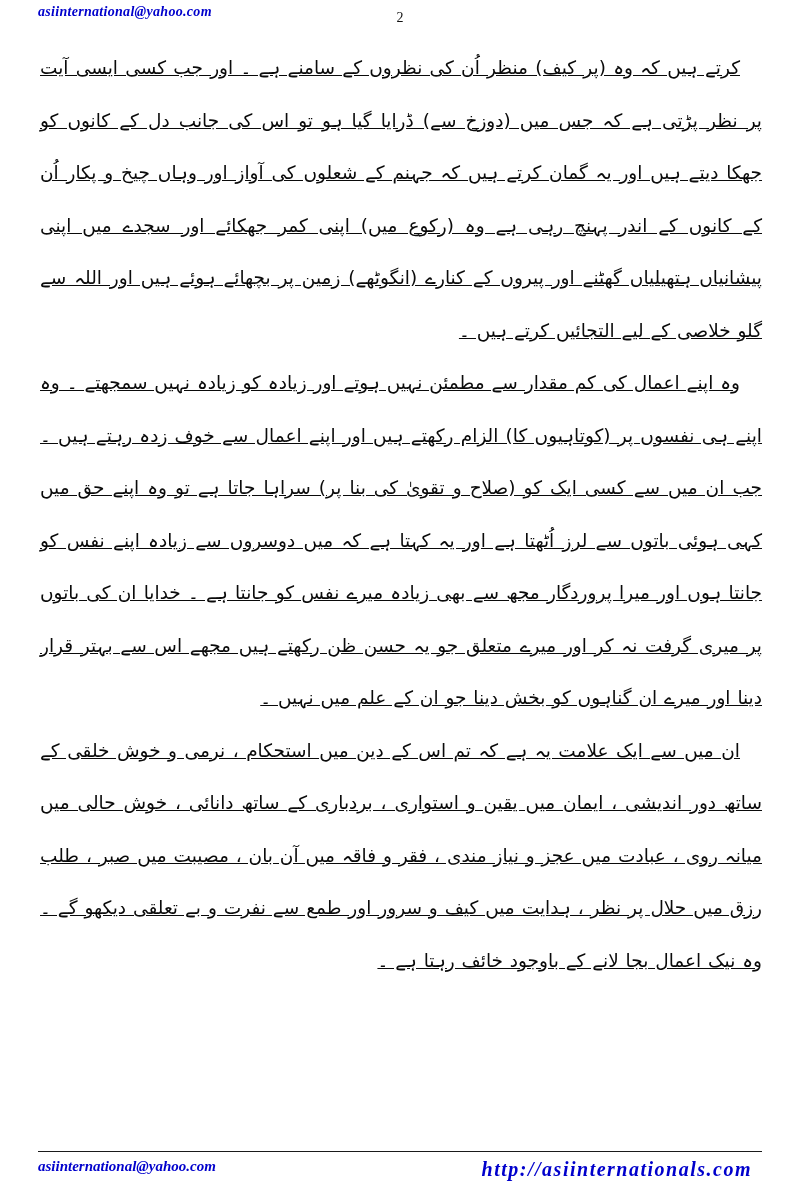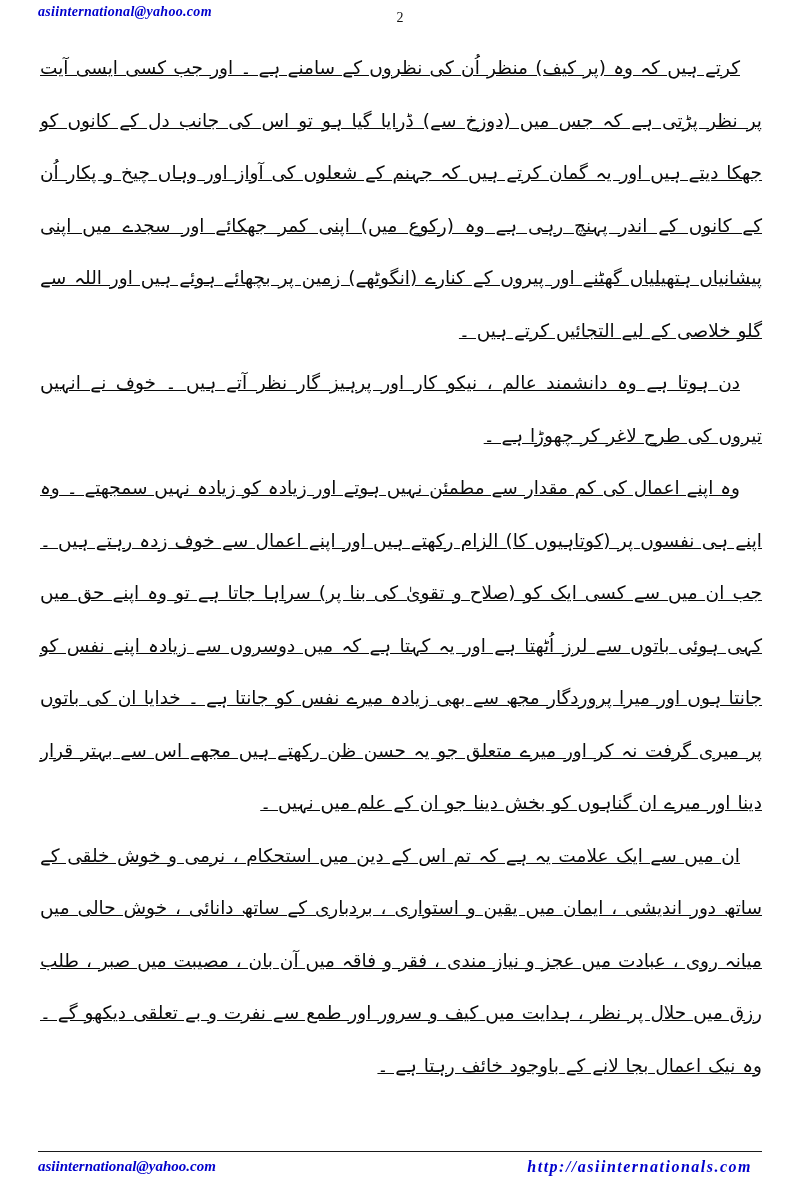--- a/index.html
+++ b/index.html
@@ -87,39 +87,38 @@
     color: #0000cc;
     text-decoration: none;
   }
   .footer-url {
     position: absolute;
     right: 10px;
     top: 2px;
     font-family: "Liberation Serif", "DejaVu Serif", serif;
     font-style: italic;
     font-weight: bold;
-    font-size: 16px;
+    font-size: 20px;
     letter-spacing: 1.5px;
     color: #0000cc;
     text-decoration: none;
   }
 </style>
 </head>
 <body>
 
 <div class="page">
 
   <div class="header">
     <a class="header-email" href="#">asiinternational@yahoo.com</a>
     <div class="page-number">2</div>
   </div>
 
   <div class="body-text" dir="rtl">
     <p>کرتے ہیں کہ وہ (پر کیف) منظر اُن کی نظروں کے سامنے ہے ۔ اور جب کسی ایسی آیت پر نظر پڑتی ہے کہ جس میں (دوزخ سے) ڈرایا گیا ہو تو اس کی جانب دل کے کانوں کو جھکا دیتے ہیں اور یہ گمان کرتے ہیں کہ جہنم کے شعلوں کی آواز اور وہاں چیخ و پکار اُن کے کانوں کے اندر پہنچ رہی ہے وہ (رکوع میں) اپنی کمر جھکائے اور سجدے میں اپنی پیشانیاں ہتھیلیاں گھٹنے اور پیروں کے کنارے (انگوٹھے) زمین پر بچھائے ہوئے ہیں اور اللہ سے گلو خلاصی کے لیے التجائیں کرتے ہیں ۔</p>
-    <p>دن ہوتا ہے وہ دانشمند عالم ، نیکو کار اور پرہیز گار نظر آتے ہیں ۔ خوف نے انہیں تیروں کی طرح لاغر کر چھوڑا ہے ۔</p>
     <p>وہ اپنے اعمال کی کم مقدار سے مطمئن نہیں ہوتے اور زیادہ کو زیادہ نہیں سمجھتے ۔ وہ اپنے ہی نفسوں پر (کوتاہیوں کا) الزام رکھتے ہیں اور اپنے اعمال سے خوف زدہ رہتے ہیں ۔ جب ان میں سے کسی ایک کو (صلاح و تقویٰ کی بنا پر) سراہا جاتا ہے تو وہ اپنے حق میں کہی ہوئی باتوں سے لرز اُٹھتا ہے اور یہ کہتا ہے کہ میں دوسروں سے زیادہ اپنے نفس کو جانتا ہوں اور میرا پروردگار مجھ سے بھی زیادہ میرے نفس کو جانتا ہے ۔ خدایا ان کی باتوں پر میری گرفت نہ کر اور میرے متعلق جو یہ حسن ظن رکھتے ہیں مجھے اس سے بہتر قرار دینا اور میرے ان گناہوں کو بخش دینا جو ان کے علم میں نہیں ۔</p>
     <p>ان میں سے ایک علامت یہ ہے کہ تم اس کے دین میں استحکام ، نرمی و خوش خلقی کے ساتھ دور اندیشی ، ایمان میں یقین و استواری ، بردباری کے ساتھ دانائی ، خوش حالی میں میانہ روی ، عبادت میں عجز و نیاز مندی ، فقر و فاقہ میں آن بان ، مصیبت میں صبر ، طلب رزق میں حلال پر نظر ، ہدایت میں کیف و سرور اور طمع سے نفرت و بے تعلقی دیکھو گے ۔ وہ نیک اعمال بجا لانے کے باوجود خائف رہتا ہے ۔</p>
 
   </div>
 
   <hr class="footer-rule">
 
   <div class="footer">
     <a class="footer-email" href="#">asiinternational@yahoo.com</a>
     <a class="footer-url" href="#">http://asiinternationals.com</a>

